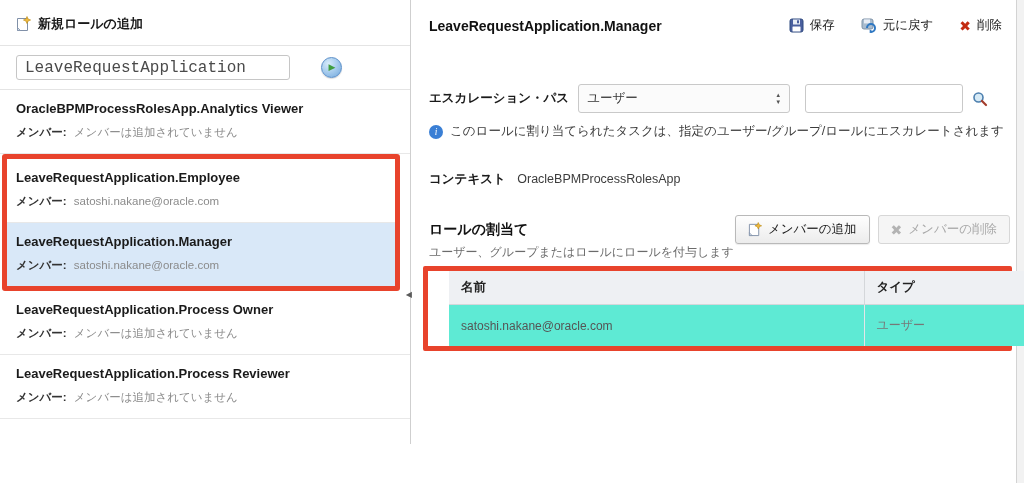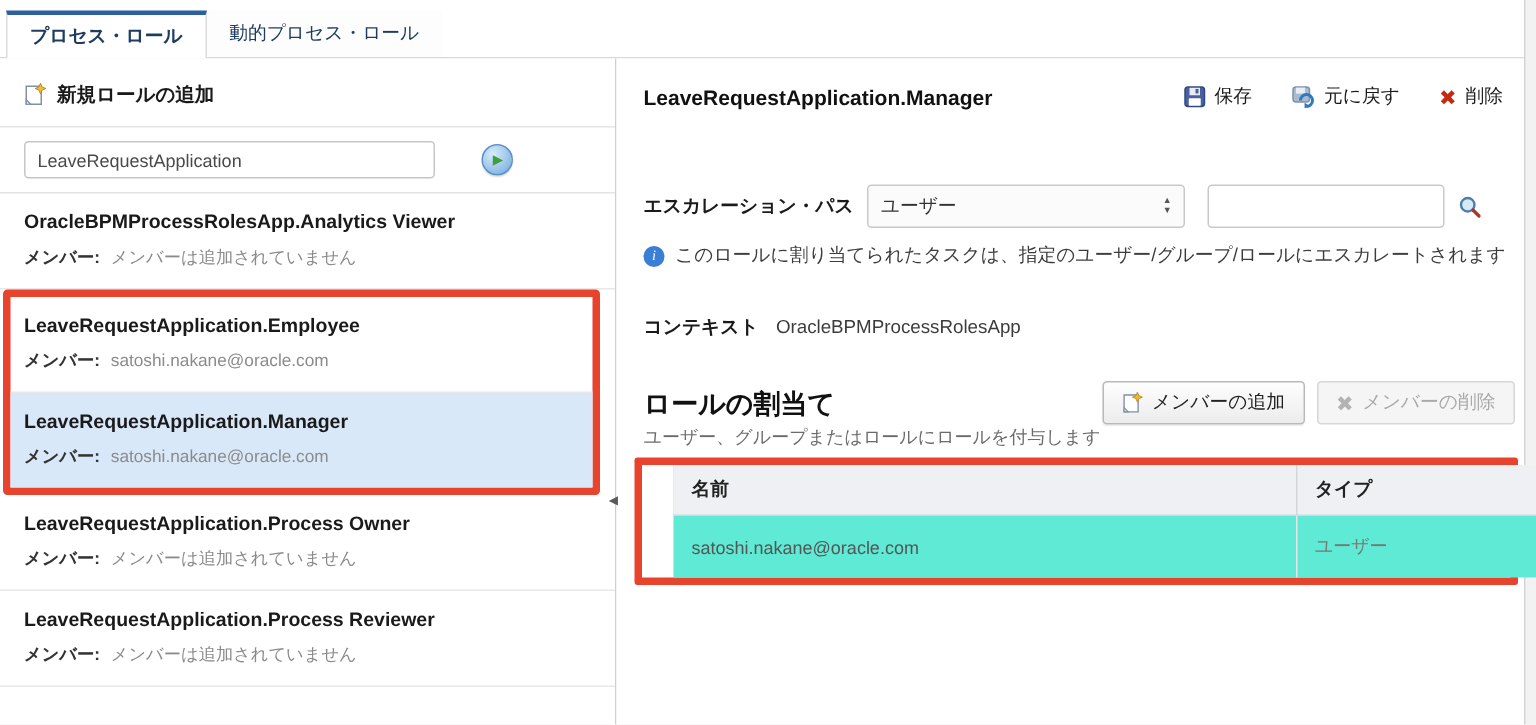--- a/index.html
+++ b/index.html
@@ -22,22 +22,22 @@
   .main { display:flex; height:444px; }
   .left  { width:411px; border-right:1px solid #cfcfcf; position:relative; background:#fff; }
   .right { flex:1; position:relative; padding:0 4px 0 18px; background:#fff; }
 
   
   .add-role { display:flex; align-items:center; gap:7px; padding:15px 16px 12px;
               font-size:13px; font-weight:bold; color:#1a1a1a; cursor:pointer; }
   .hr { border-top:1px solid #e4e4e4; }
   .search-row { display:flex; align-items:center; padding:9px 16px; }
   .search-row input { width:274px; height:25px; border:1px solid #c6c6c6; border-radius:3px;
-                      padding:0 8px; font-size:12px; color:#4a4a4a; outline:none;
-                      font-family:Liberation Sans, sans-serif; }
+                      padding:0 8px; font-size:16px; color:#4a4a4a; outline:none;
+                      font-family:Liberation Mono, monospace; }
   .go-btn { margin-left:31px; width:21px; height:21px; border-radius:50%;
             background:radial-gradient(circle at 35% 30%, #d8ecfb, #8fbce6 70%, #6fa3d6);
             border:1px solid #5b8fc9; display:flex; align-items:center; justify-content:center;
             cursor:pointer; box-shadow:0 1px 1px rgba(0,0,0,.15); }
   .go-btn span { font-size:9px; color:#3f9e3f; line-height:1; margin-left:1px; }
 
   .role-item { padding:11px 16px 13px; border-bottom:1px solid #e8e8e8; cursor:pointer; }
   .role-name { font-size:13px; font-weight:bold; color:#1a1a1a; }
   .member-line { margin-top:9px; font-size:11.5px; }
   .member-label { font-weight:bold; color:#333; }
@@ -77,21 +77,21 @@
                 font-size:9.5px; font-style:italic; font-family:"Liberation Serif",serif;
                 display:flex; align-items:center; justify-content:center; flex:none; }
   .info-text { font-size:12.5px; color:#3c3c3c; }
 
   .ctx-row { margin-top:31px; font-size:12.5px; }
   .ctx-label { font-weight:bold; color:#1a1a1a; }
   .ctx-value { color:#3c3c3c; margin-left:8px; }
 
   .assign-head { display:flex; justify-content:space-between; align-items:center; margin-top:27px;
                  padding-right:2px; }
-  .assign-title { font-size:18px; font-weight:bold; color:#111; }
+  .assign-title { font-size:14px; font-weight:bold; color:#111; }
   .assign-btns { display:flex; gap:8px; }
   .btn { display:flex; align-items:center; gap:6px; font-size:12.5px; color:#222;
          border:1px solid #b9b9b9; border-radius:3px; padding:5px 12px;
          background:linear-gradient(#fefefe,#ececec); cursor:pointer;
          box-shadow:0 1px 1px rgba(0,0,0,.08); }
   .btn.disabled { color:#a9a9a9; border-color:#d7d7d7; background:#f5f5f5;
                   box-shadow:none; cursor:default; }
   .btn.disabled .x-icon { color:#b3b3b3; }
 
   .assign-hint { font-size:12px; color:#6b6b6b; }
@@ -103,28 +103,20 @@
   th:first-child { border-right:1px solid #d4d7da; }
   td { font-size:12px; padding:12px 12px; }
   td:first-child { border-right:1px solid #e4e6e8; color:#555; }
   td:last-child { color:#777; }
 </style>
 </head>
 <body>
 
 <div class="page">
 
-  <div class="tabbar">
-    <div class="tab active">
-      <span>プロセス・ロール</span>
-    </div>
-    <div class="tab inactive">
-      <span>動的プロセス・ロール</span>
-    </div>
-  </div>
 
   <div class="main">
 
     <div class="left">
 
       <div class="add-role">
         <svg width="15" height="16" viewBox="0 0 15 16">
           <path d="M1.5 2.5 h10 v12 h-10 z" fill="#ffffff" stroke="#8090a8" stroke-width="1"></path>
           <path d="M1.5 11.5 l3 3 h-3 z" fill="#d9e2ee" stroke="#8090a8" stroke-width="0.8"></path>
           <polygon points="11,0.5 12.1,3 14.6,4 12.1,5 11,7.5 9.9,5 7.4,4 9.9,3" fill="#f0b93e" stroke="#b8860b" stroke-width="0.6"></polygon>

